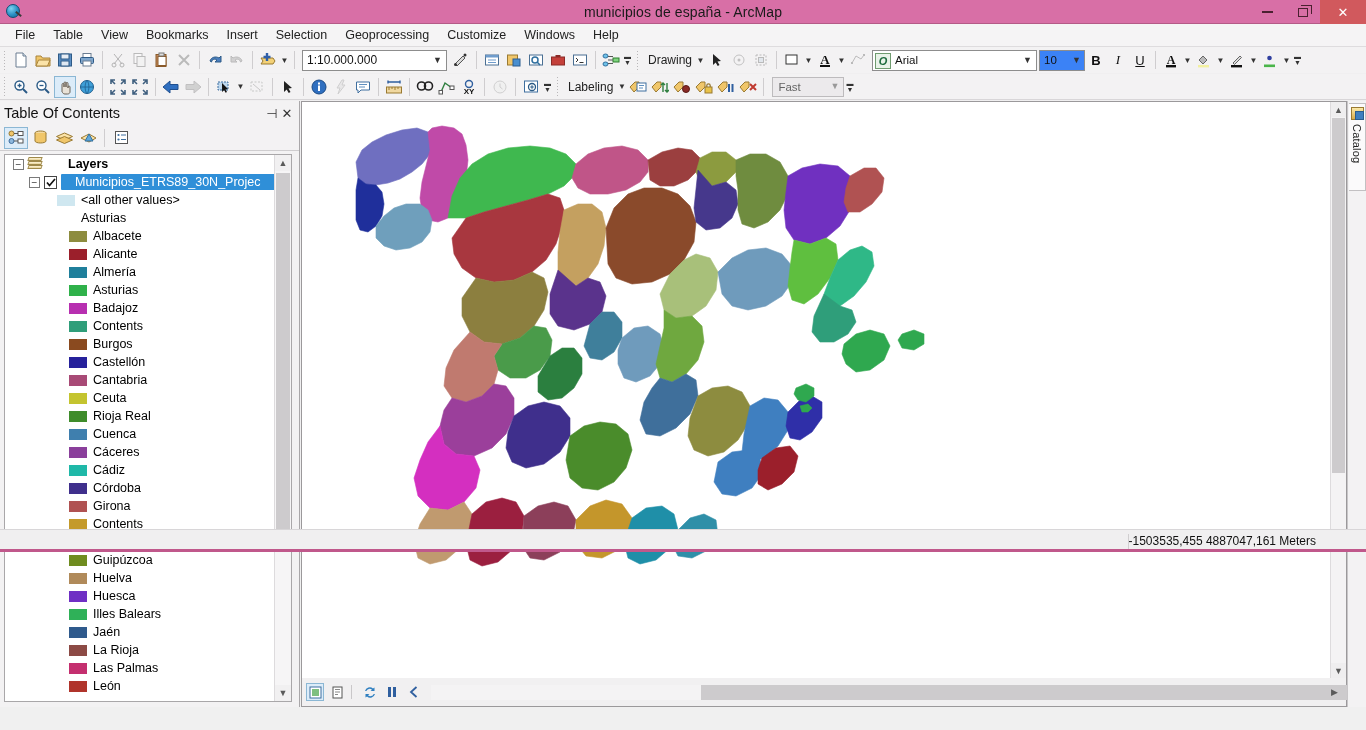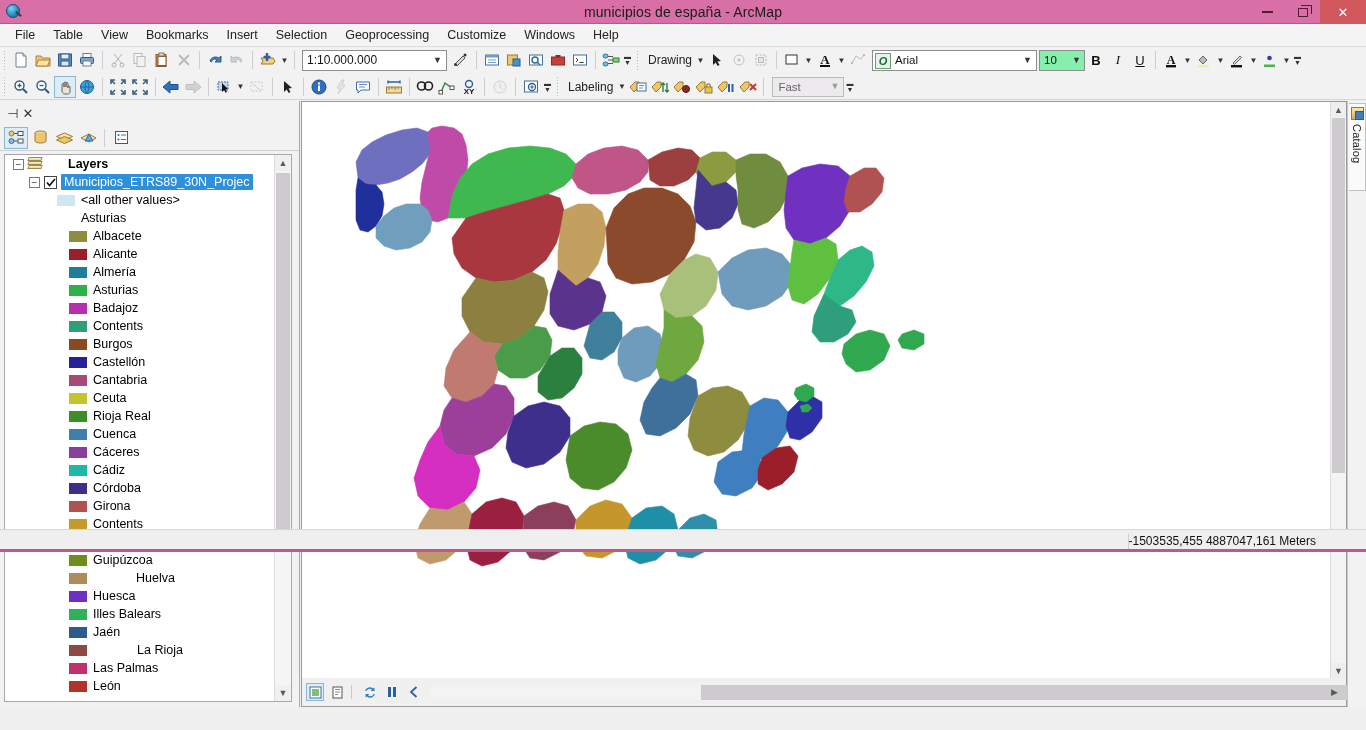--- a/index.html
+++ b/index.html
@@ -110,21 +110,21 @@
     margin-left: 3px; position: relative; padding-left: 22px;
   }
   .font-combo .fico {
     position: absolute; left: 2px; top: 2px; width: 16px; height: 16px;
     background: #e8f2e8; border: 1px solid #6f9c6f; color: #1d6b3d;
     font-size: 11px; font-style: italic; font-weight: bold;
     display:flex; align-items:center; justify-content:center;
   }
   .font-combo .cb-arrow { position: absolute; right: 4px; top: 4px; font-size: 9px; color:#333; }
   .size-combo {
-    width: 46px; height: 21px; background: #86efac; border: 1px solid #8d8d8d;
+    width: 46px; height: 21px; background: #3b82f6; border: 1px solid #8d8d8d;
     display: flex; align-items: center; font-size: 11.5px; color: #111; padding-left: 4px;
     margin-left: 2px; position: relative;
   }
   .size-combo .cb-arrow { position: absolute; right: 3px; top: 4px; font-size: 9px; color:#333; }
   .fmt-btn {
     width: 22px; height: 21px; display: inline-flex; align-items: center; justify-content: center;
     font-size: 13px; color: #111;
   }
   .fast-combo {
     width: 72px; height: 20px; background: #eceaec; border: 1px solid #bdbbbd;
@@ -177,21 +177,21 @@
   }
   .layers-icon i:nth-child(1){ top:0; }
   .layers-icon i:nth-child(2){ top:4px; }
   .layers-icon i:nth-child(3){ top:8px; }
   .chk {
     width: 13px; height: 13px; border: 1px solid #444; background: #fff; margin-right: 4px;
     display:flex; align-items:center; justify-content:center; flex:0 0 auto;
   }
   .chk svg { display:block; }
   .sel-label {
-    background: #2f8fd8; color: #fff; padding: 1px 3px; border-radius: 1px;
+    background: #2f8fd8; color: #fff; padding: 1px 14px; border-radius: 1px;
   }
   .swatch {
     width: 18px; height: 11px; margin-right: 6px; flex: 0 0 auto; border: 0;
   }
   .legend-row { height: 18px; }
   .legend-row .lbl { font-size: 12.5px; color: #000; }
 
   .vscroll {
     position: absolute; right: 0; top: 0; width: 17px; bottom: 0;
     background: #f6f5f6; border-left: 1px solid #dddbdd;
@@ -734,20 +734,21 @@
       <span class="cb-arrow">▼</span>
     </div>
     <div class="tb-overflow">
         <span>▬</span>
         <span>▼</span>
       </div>
   </div>
 
   <div class="toc">
     <div class="toc-header">
+      <div class="toc-title">Table Of Contents</div>
       <div class="toc-hdr-btn">⊣</div>
       <div class="toc-hdr-btn" style="padding-right:6px;">✕</div>
     </div>
     <div class="toc-toolbar">
       <div class="toc-tb-btn sel">
         <svg width="17" height="15" viewBox="0 0 17 15">
             <circle cx="3.5" cy="3.5" r="2.5" fill="#f0c66a" stroke="#9a7a32"></circle>
             <circle cx="3.5" cy="11" r="2.5" fill="#8fb8dc" stroke="#3f6f9f"></circle>
             <path d="M6 3.5h4M6 11h4" stroke="#555"></path>
             <rect x="10" y="1.5" width="5" height="4" fill="#fff" stroke="#555"></rect>
@@ -885,37 +886,37 @@
               <span class="lbl">Contents</span>
             </div>
             <div class="tree-row legend-row" style="padding-left: 64px;">
               <span class="swatch" style="background: rgb(74, 155, 69);"></span>
               <span class="lbl">Guadalajara</span>
             </div>
             <div class="tree-row legend-row" style="padding-left: 64px;">
               <span class="swatch" style="background: rgb(111, 140, 31);"></span>
               <span class="lbl">Guipúzcoa</span>
             </div>
-            <div class="tree-row legend-row" style="padding-left: 64px; gap: 43px;">
+            <div class="tree-row legend-row" style="padding-left: 64px;">
               <span class="swatch" style="background: rgb(176, 138, 90);"></span>
               <span class="lbl">Huelva</span>
             </div>
             <div class="tree-row legend-row" style="padding-left: 64px;">
               <span class="swatch" style="background: rgb(111, 47, 196);"></span>
               <span class="lbl">Huesca</span>
             </div>
             <div class="tree-row legend-row" style="padding-left: 64px;">
               <span class="swatch" style="background: rgb(47, 177, 88);"></span>
               <span class="lbl">Illes Balears</span>
             </div>
             <div class="tree-row legend-row" style="padding-left: 64px;">
               <span class="swatch" style="background: rgb(47, 90, 140);"></span>
               <span class="lbl">Jaén</span>
             </div>
-            <div class="tree-row legend-row" style="padding-left: 64px; gap: 44px;">
+            <div class="tree-row legend-row" style="padding-left: 64px;">
               <span class="swatch" style="background: rgb(140, 74, 69);"></span>
               <span class="lbl">La Rioja</span>
             </div>
             <div class="tree-row legend-row" style="padding-left: 64px;">
               <span class="swatch" style="background: rgb(196, 47, 111);"></span>
               <span class="lbl">Las Palmas</span>
             </div>
             <div class="tree-row legend-row" style="padding-left: 64px;">
               <span class="swatch" style="background: rgb(176, 52, 43);"></span>
               <span class="lbl">León</span>

